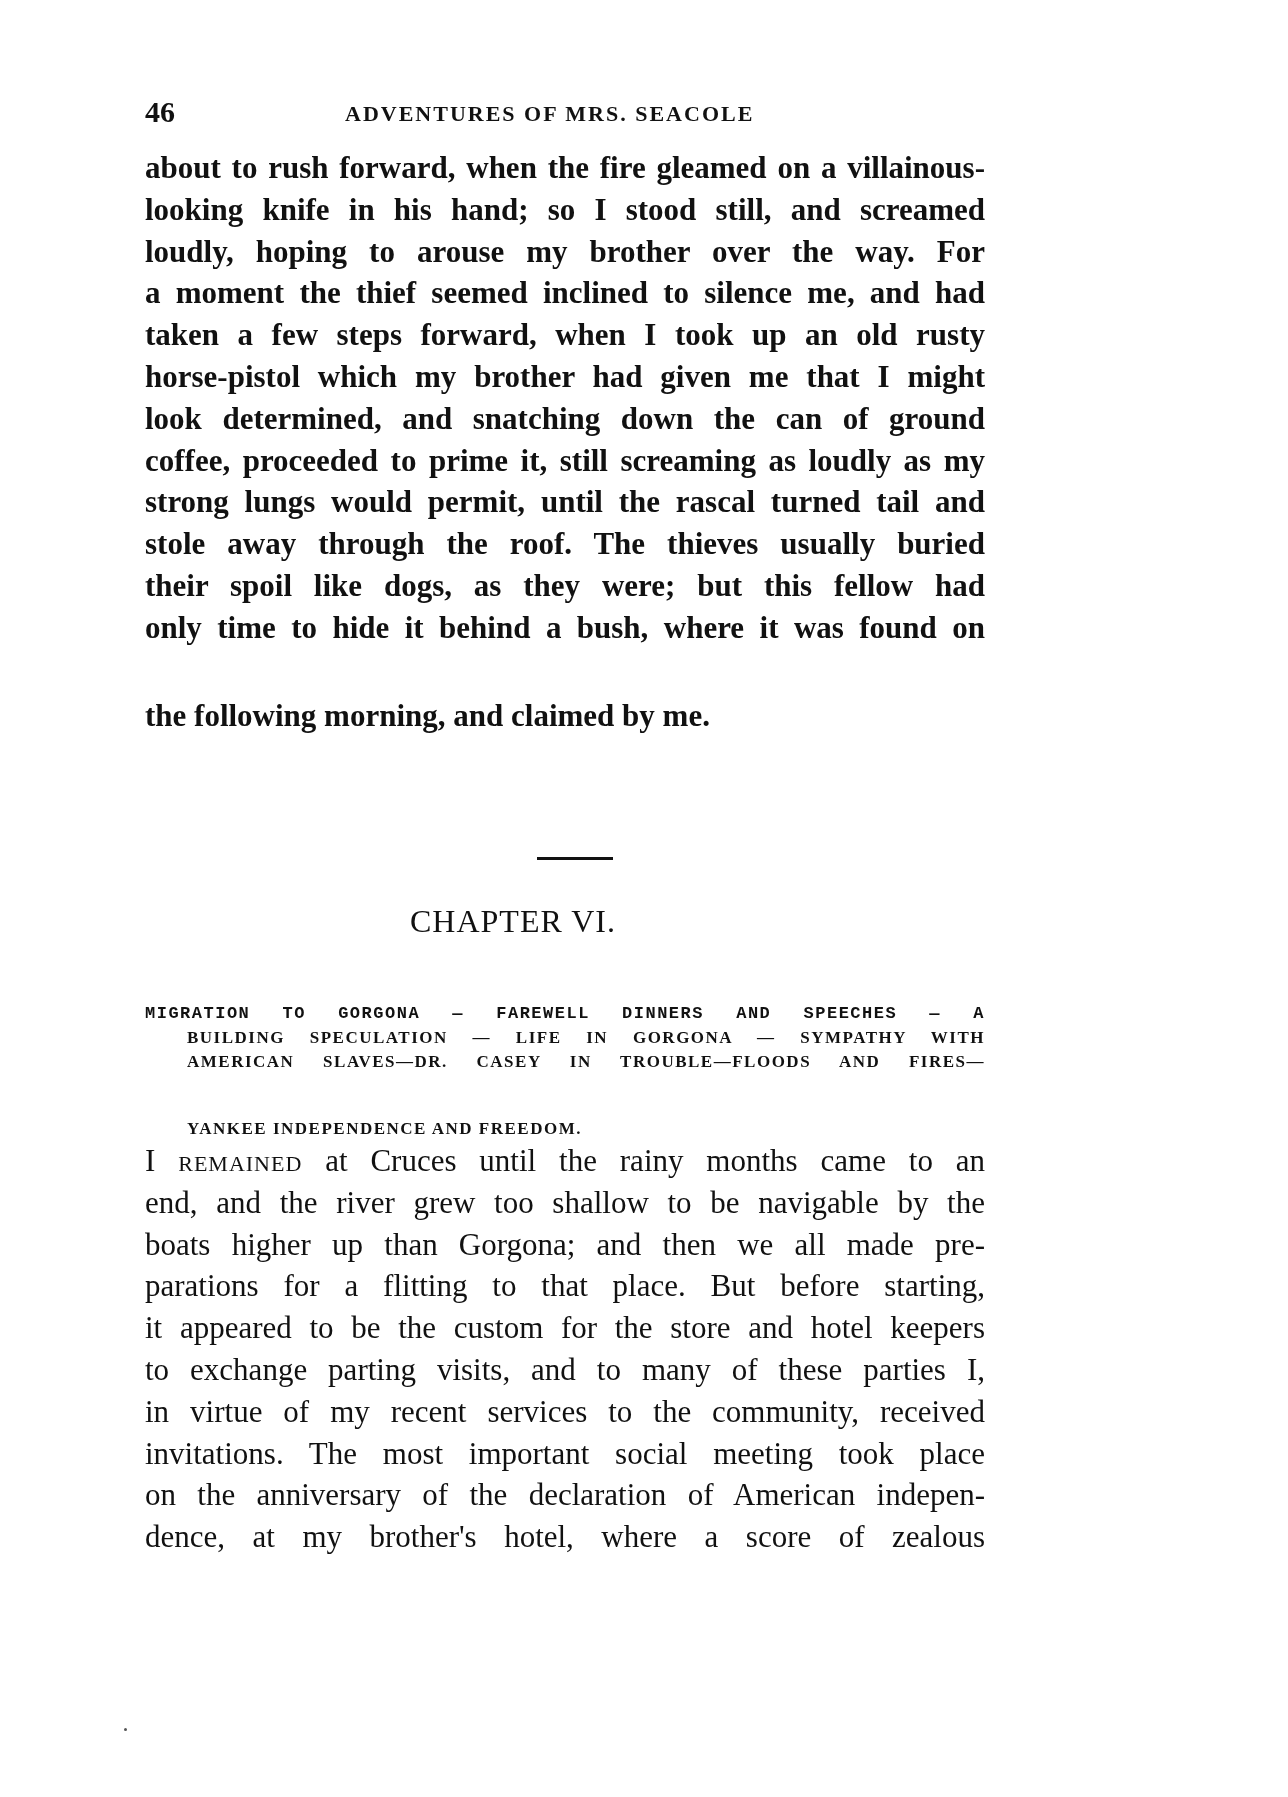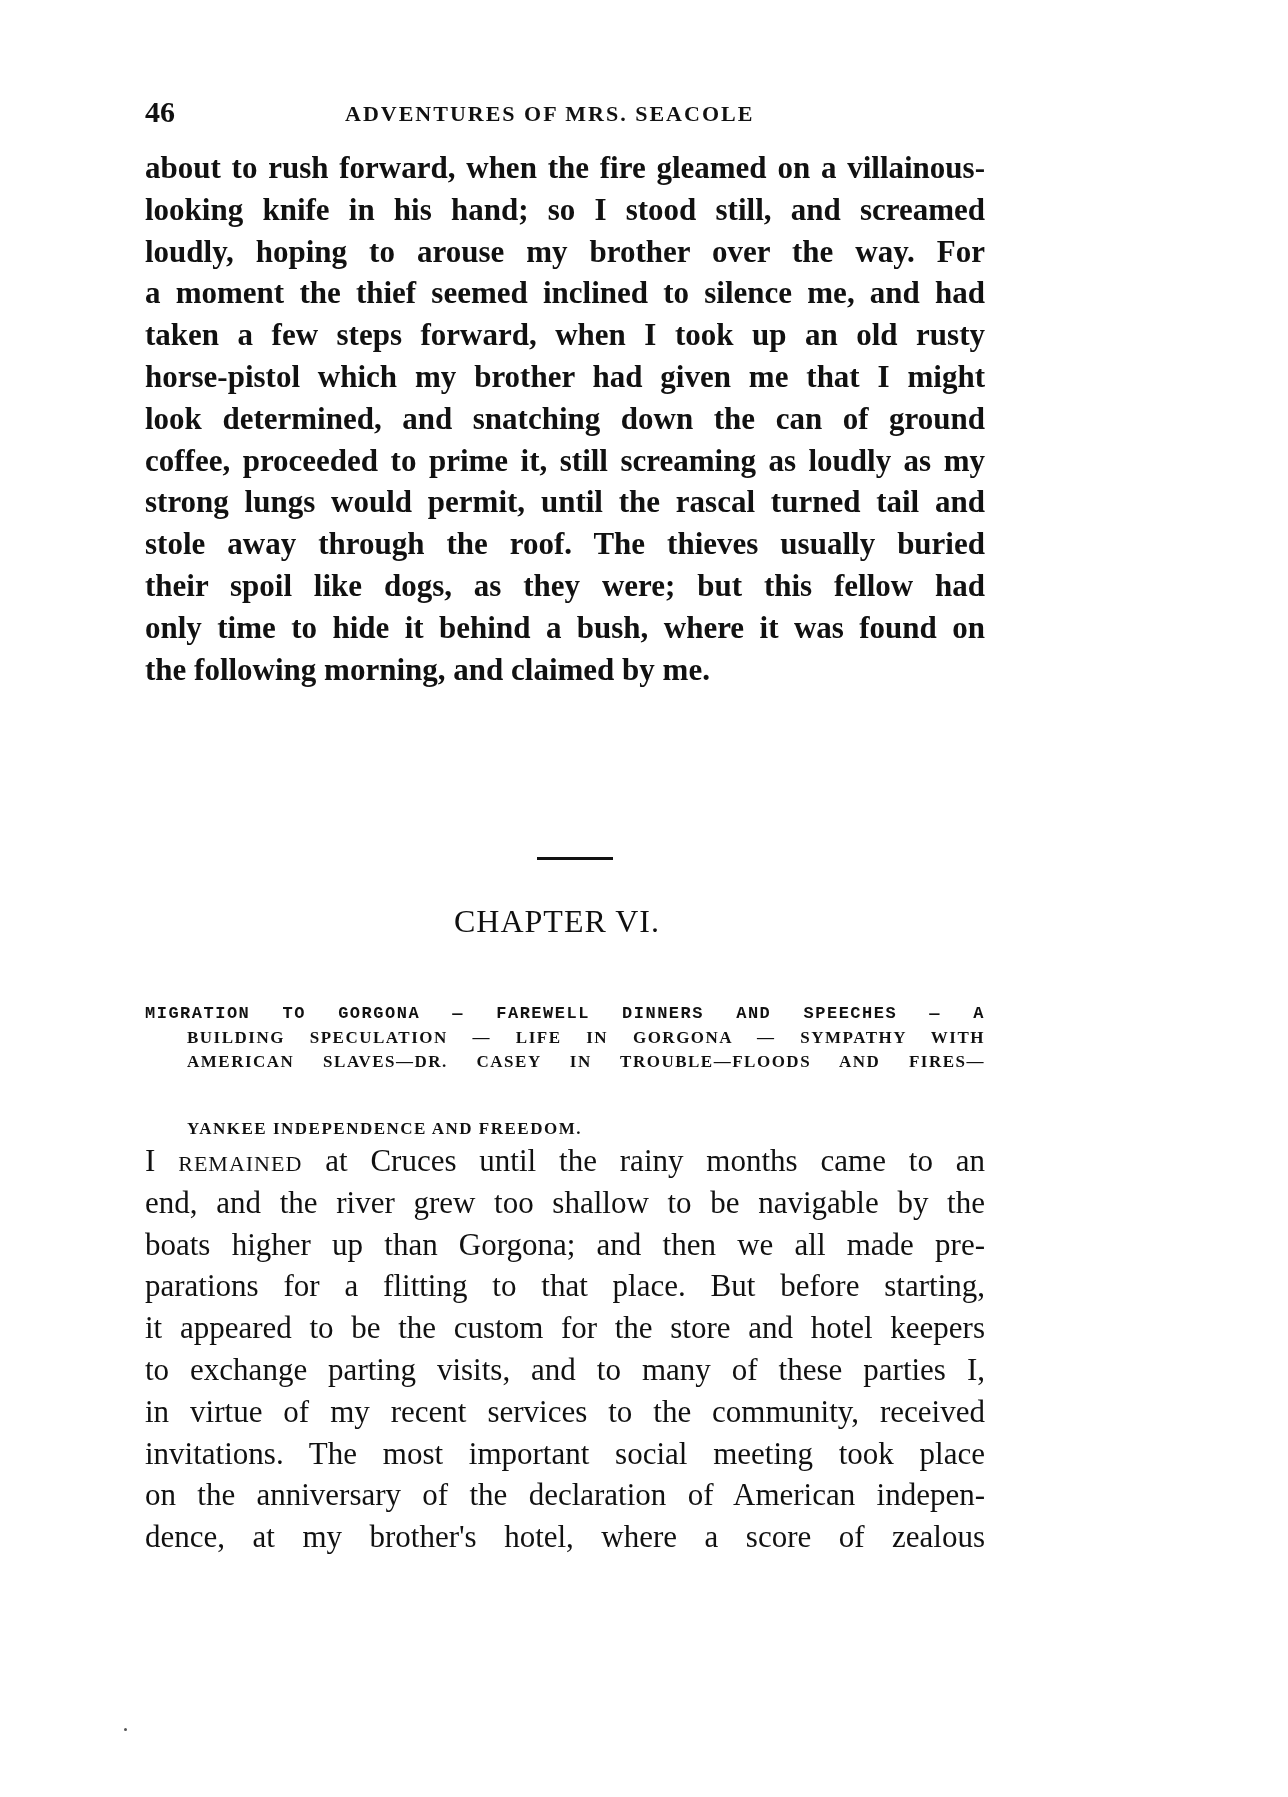--- a/index.html
+++ b/index.html
@@ -3,24 +3,24 @@
 <meta charset="utf-8">
 <style>
   html, body { margin: 0; padding: 0; background: #ffffff; }
   body { width: 1288px; height: 1797px; position: relative; overflow: hidden; color: #111; font-family: "Liberation Serif", "DejaVu Serif", serif; }
   .page { position: absolute; left: 0; top: 0; width: 1288px; height: 1797px; }
   .running-head { position: absolute; top: 78px; left: 145px; width: 840px; height: 40px; margin-top: 17px; }
   .page-number { position: absolute; left: 0; top: 0; font-size: 30px; font-weight: bold; }
   .running-title { position: absolute; left: 200px; top: 6px; font-size: 22px; font-weight: bold; letter-spacing: 2px; }
   .body-text { position: absolute; left: 145px; width: 840px; font-size: 31px; line-height: 41.8px; font-family: Liberation Serif, serif; }
   .body-text .line { display: block; white-space: nowrap; text-align: justify; text-align-last: justify; height: 41.8px; }
-  .body-text .line.last { text-align-last: left; }
+  .body-text .line.last { text-align-last: left; margin-top: 46px; }
   .para1 { top: 147px; font-weight: bold; }
   .rule { position: absolute; left: 537px; top: 857px; width: 76px; height: 3px; background: #111; }
-  .chapter-title { position: absolute; left: 0; width: 1026px; top: 903px; text-align: center; font-size: 32px; letter-spacing: 1px; padding-left: 44px; }
+  .chapter-title { position: absolute; left: 0; width: 1026px; top: 903px; text-align: center; font-size: 32px; letter-spacing: 1px; }
   .synopsis { position: absolute; left: 145px; width: 840px; top: 1002px; font-size: 17px; font-weight: bold; line-height: 24px; letter-spacing: 1.5px; }
   .synopsis .line { display: block; white-space: nowrap; text-align: justify; text-align-last: justify; height: 24px; padding-left: 42px; }
   .synopsis .line.first { padding-left: 0; font-family: Liberation Mono, monospace; }
   .synopsis .line.last { text-align-last: left; margin-top: 43px; }
   .para2 { top: 1002px; }
   .para2 { top: 1140px; }
   .smallcaps { font-variant: small-caps; letter-spacing: 1px; }
   .speck { position: absolute; width: 3px; height: 3px; background: #555; border-radius: 50%; }
 </style>
 </head>

